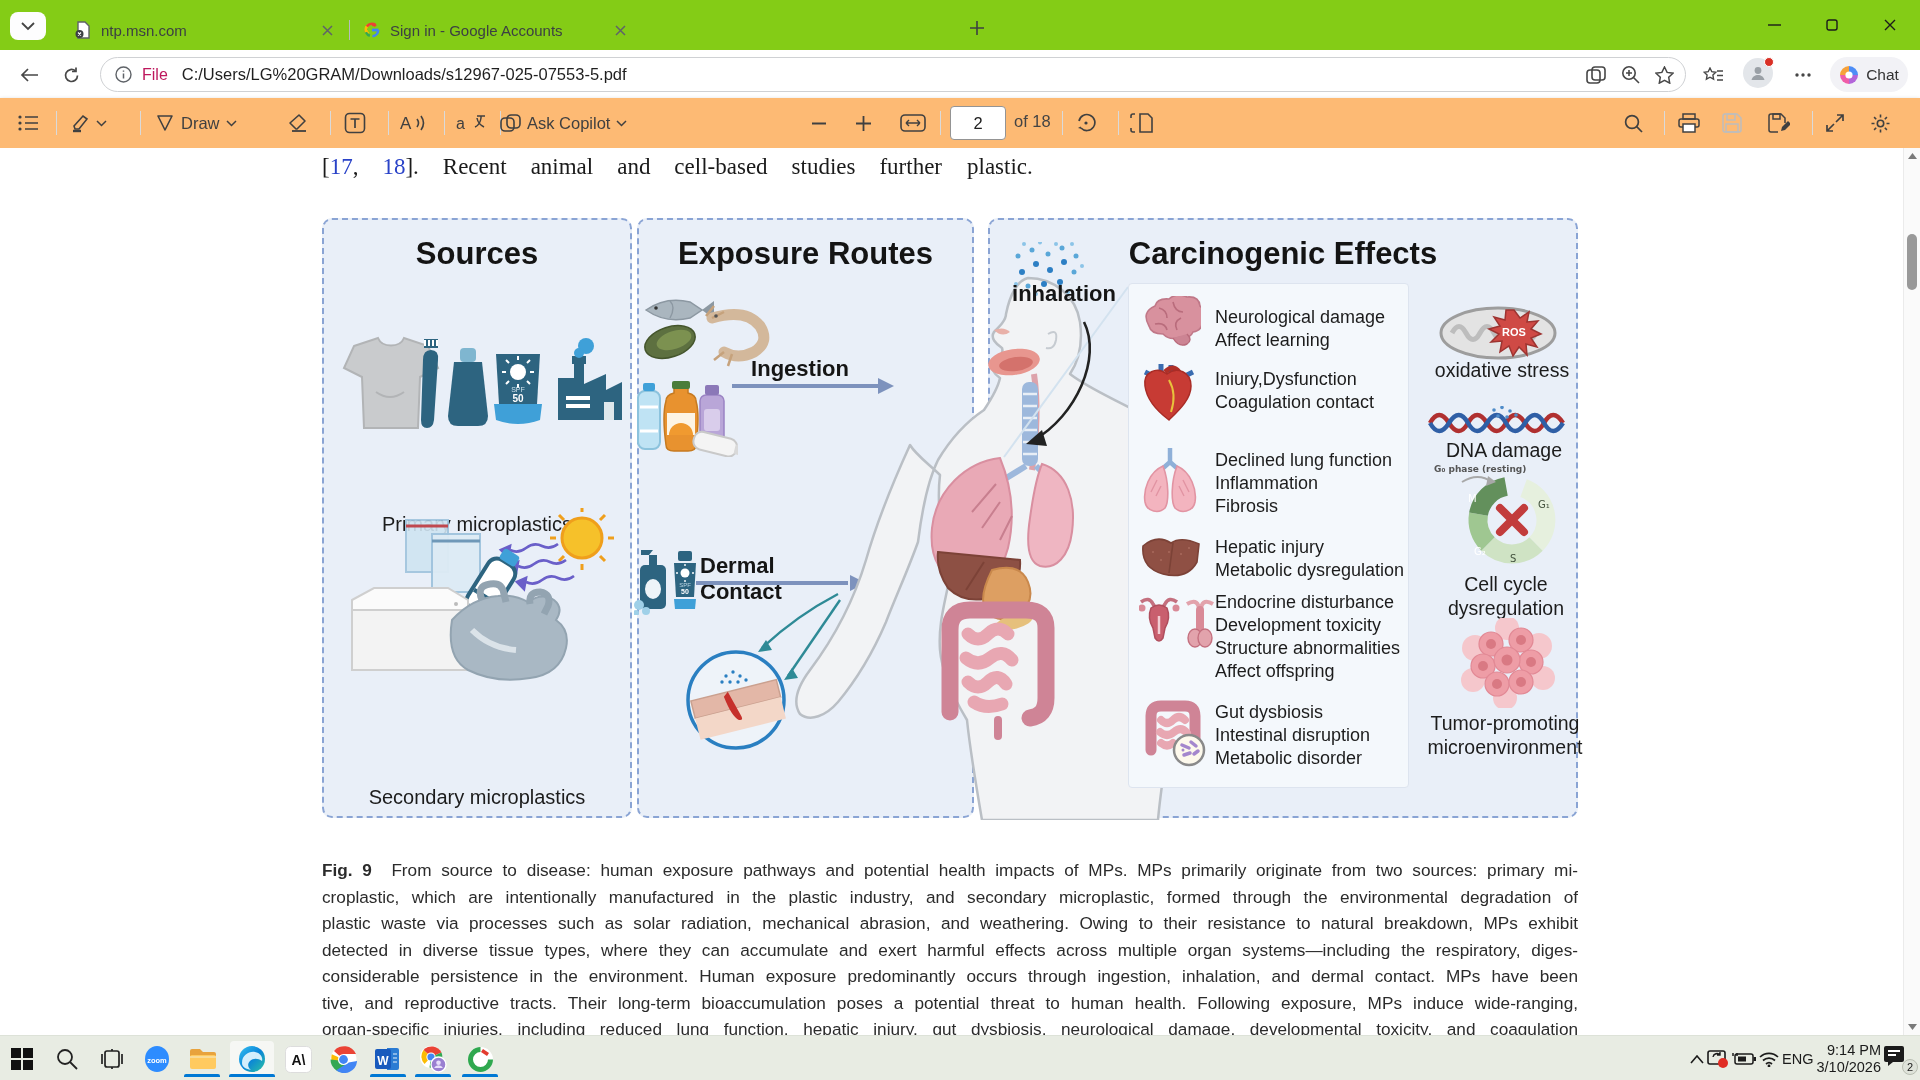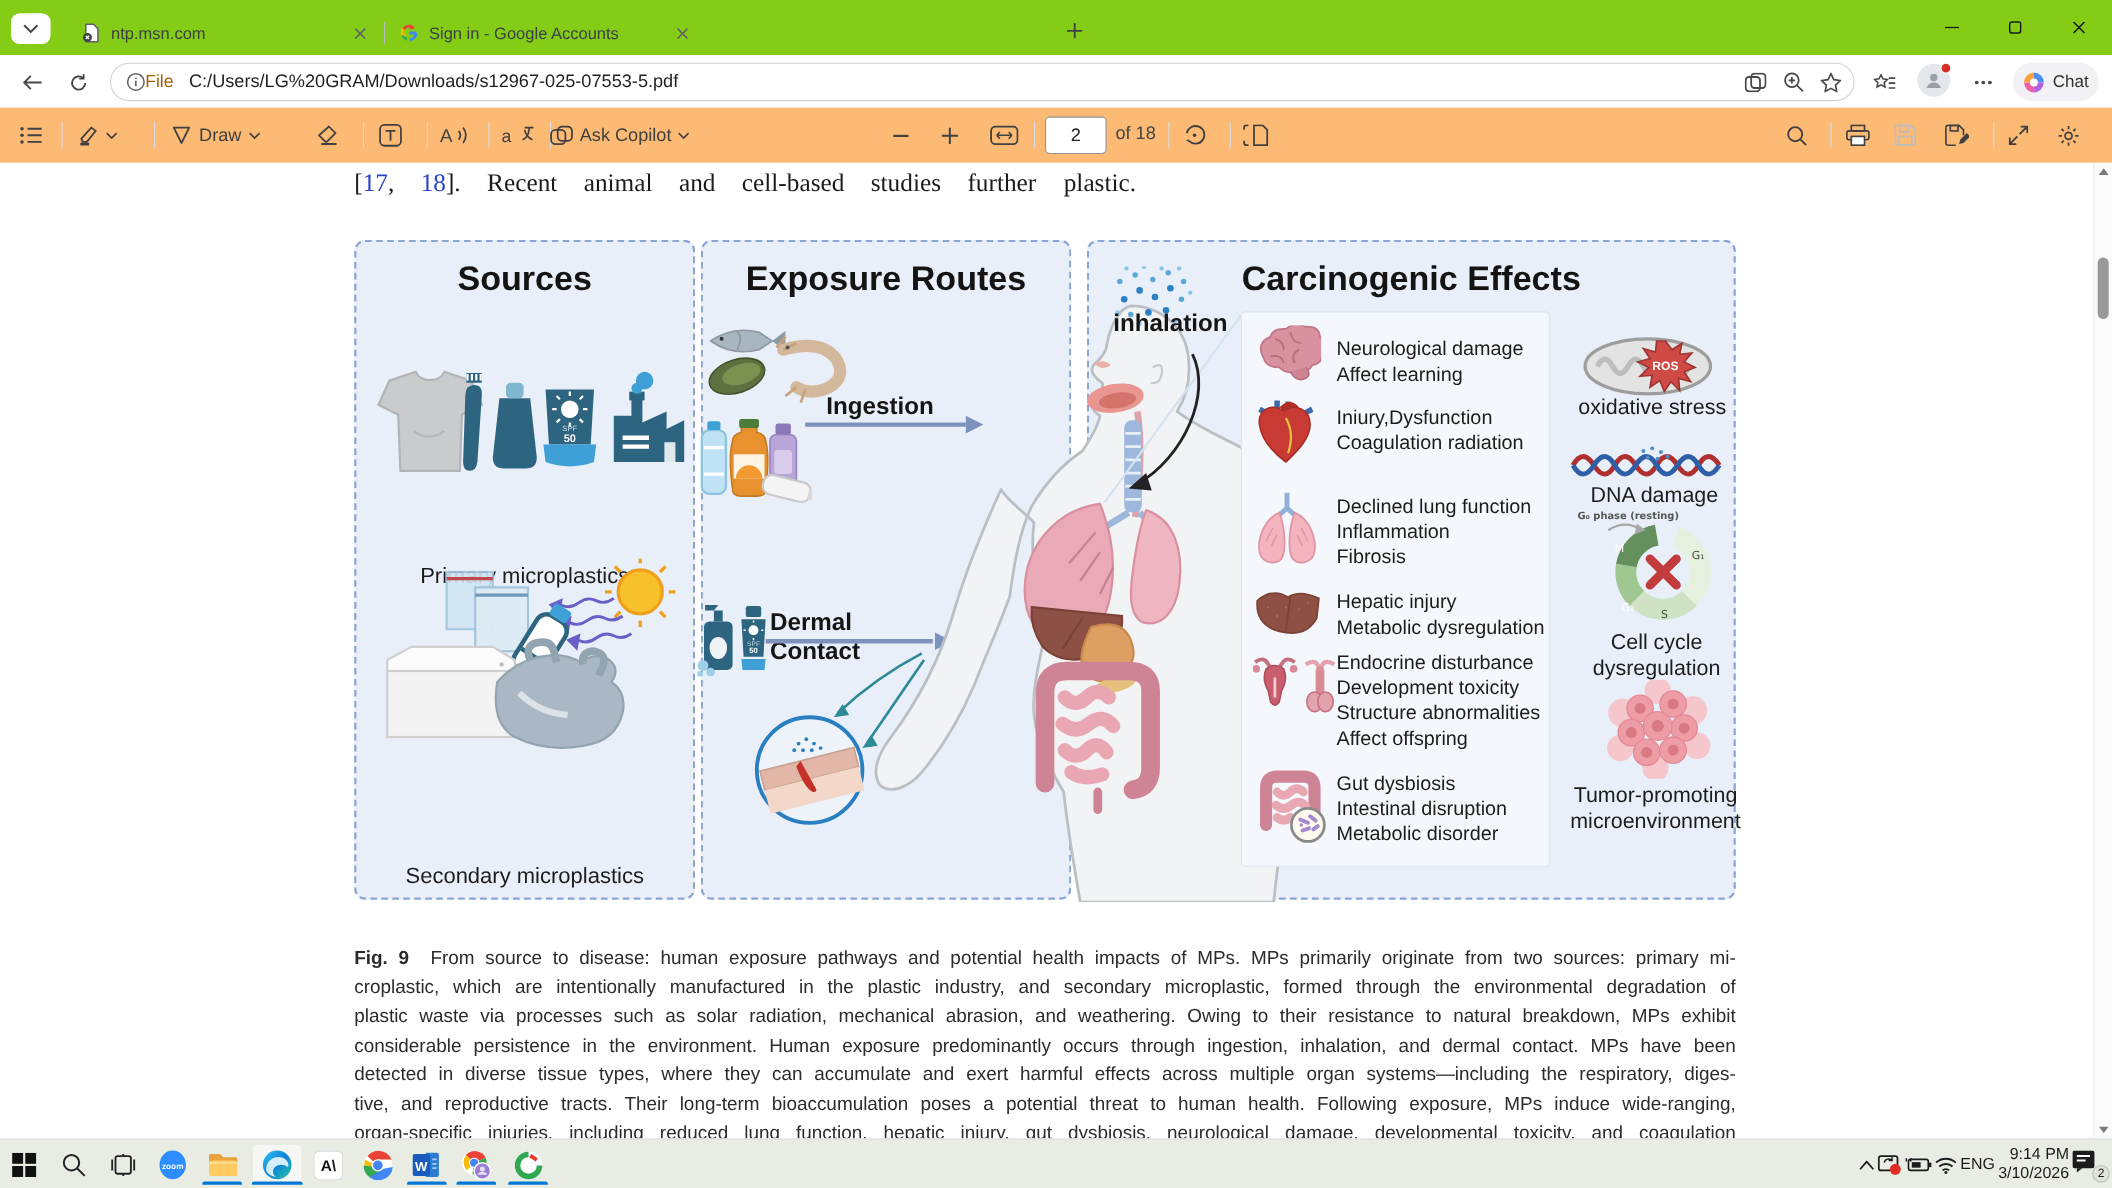--- a/index.html
+++ b/index.html
@@ -16,21 +16,21 @@
   .tab.active{background:#fff;border-radius:10px 10px 0 0;box-shadow:0 -1px 3px rgba(0,0,0,.08)}
   .tab.active .t-title{color:#1b1b1b}
   .tclose{width:22px;height:22px;border-radius:6px;display:flex;align-items:center;justify-content:center}
   .tabdiv{position:absolute;top:20px;width:1px;height:20px;background:#b7babf}
   .newtab{position:absolute;left:962px;top:13px;width:30px;height:30px;border-radius:8px;display:flex;align-items:center;justify-content:center}
   .wctl{position:absolute;top:0;height:50px;width:47px;display:flex;align-items:center;justify-content:center}
   
   .addrbar{position:absolute;left:0;top:50px;width:1920px;height:48px;background:#fff}
   .navic{position:absolute;top:12px;width:26px;height:26px;display:flex;align-items:center;justify-content:center}
   .urlpill{position:absolute;left:100px;top:7px;width:1586px;height:35px;border:1px solid #cfd1d4;border-radius:18px;background:#fff;display:flex;align-items:center}
-  .urlpill .file{font-size:16px;color:#a16207;margin-left:0}
+  .urlpill .file{font-size:16px;color:#be185d;margin-left:10px}
   .urlpill .url{font-size:16.5px;color:#1f1f1f;margin-left:14px;flex:1;white-space:nowrap;overflow:hidden}
   .pillic{width:26px;height:26px;display:flex;align-items:center;justify-content:center;margin-right:8px}
   .chatbtn{position:absolute;left:1830px;top:7px;width:78px;height:35px;background:#f2f2f6;border-radius:18px;display:flex;align-items:center;justify-content:center;gap:7px}
   .chatbtn span{font-size:15.5px;color:#333}
   .avatar{position:absolute;left:1743px;top:8px;width:30px;height:30px;border-radius:50%;background:#e3e6ea;display:flex;align-items:center;justify-content:center}
   .avatar .dot{position:absolute;right:-1px;top:-1px;width:10px;height:10px;border-radius:50%;background:#d93025;border:1.5px solid #fff}
   
   .pdfbar{position:absolute;left:0;top:98px;width:1920px;height:50px;background:#fdba74;box-shadow:0 1px 4px rgba(0,0,0,.18)}
   .tbtn{position:absolute;top:7px;height:36px;display:flex;align-items:center;justify-content:center;gap:6px;border-radius:6px;color:#404040;font-size:16.5px}
   .vsep{position:absolute;top:13px;width:1px;height:24px;background:#dadada}
@@ -620,21 +620,21 @@
 Affect learning</div>
     </div>
     <div class="fx-row" style="top:76px">
       <svg class="fx-ic" style="top:2px" width="60" height="62" viewBox="0 0 60 62">
           <path d="M22 10V2M32 11V3M14 14l-8-4M46 14l8-4" stroke="#3a6cb0" stroke-width="5"></path>
           <path d="M26 10q8-8 14 0" fill="none" stroke="#b03028" stroke-width="5"></path>
           <path d="M28 12C18 4 4 10 6 24 8 40 22 52 30 58 38 50 52 38 52 24 52 10 38 4 28 12Z" fill="#c73b34" stroke="#a92c26" stroke-width="1.5"></path>
           <path d="M30 18q8 14 2 32" fill="none" stroke="#e8c23c" stroke-width="2"></path>
         </svg>
       <div class="fx-txt" style="top:8px">Iniury,Dysfunction
-Coagulation radiation</div>
+Coagulation contact</div>
     </div>
     <div class="fx-row" style="top:158px">
       <svg class="fx-ic" style="top:4px" width="62" height="70" viewBox="0 0 62 70">
           <path d="M31 2v14M31 16l-9 8M31 16l9 8" stroke="#8fb0d8" stroke-width="4.5" fill="none"></path>
           <path d="M24 20C10 26 4 44 6 56c2 10 14 12 20 6 4-6 4-26-2-42z" fill="#f3b4bf" stroke="#e294a3" stroke-width="1.6"></path>
           <path d="M38 20c14 6 20 24 18 36-2 10-14 12-20 6-4-6-4-26 2-42z" fill="#f3b4bf" stroke="#e294a3" stroke-width="1.6"></path>
           <path d="M18 34l-6 12m10-6l-5 10M44 34l6 12m-10-6l5 10" stroke="#e294a3" stroke-width="1.4" fill="none"></path>
         </svg>
       <div class="fx-txt" style="top:7px">Declined lung function
 Inflammation
@@ -770,22 +770,22 @@
         <circle cx="52" cy="42" r="5.5"></circle>
       </g>
   </svg>
   <div class="rclabel" style="left:1405px;top:563px;width:200px">Tumor-promoting
 microenvironment</div>
 
   <div class="cap">
     <div class="jline"><b>Fig. 9</b><span>&nbsp;&nbsp;</span><span>From source to disease: human exposure pathways and potential health impacts of MPs. MPs primarily originate from two sources: primary mi-</span></div>
     <div class="jline">croplastic, which are intentionally manufactured in the plastic industry, and secondary microplastic, formed through the environmental degradation of</div>
     <div class="jline">plastic waste via processes such as solar radiation, mechanical abrasion, and weathering. Owing to their resistance to natural breakdown, MPs exhibit</div>
+    <div class="jline">detected in diverse tissue types, where they can accumulate and exert harmful effects across multiple organ systems—including the respiratory, diges-</div>
     <div class="jline">considerable persistence in the environment. Human exposure predominantly occurs through ingestion, inhalation, and dermal contact. MPs have been</div>
-    <div class="jline">detected in diverse tissue types, where they can accumulate and exert harmful effects across multiple organ systems—including the respiratory, diges-</div>
     <div class="jline">tive, and reproductive tracts. Their long-term bioaccumulation poses a potential threat to human health. Following exposure, MPs induce wide-ranging,</div>
     <div class="jline">organ-specific injuries, including reduced lung function, hepatic injury, gut dysbiosis, neurological damage, developmental toxicity, and coagulation</div>
   </div>
 
   <div class="scroll">
     <svg class="abs" style="left:4px;top:5px" width="9" height="6">
         <path d="M0 6l4.5-6L9 6z" fill="#7a7a7a"></path>
       </svg>
     <div class="sthumb" style="top:86px;height:56px"></div>
     <svg class="abs" style="left:4px;bottom:5px" width="9" height="6">

